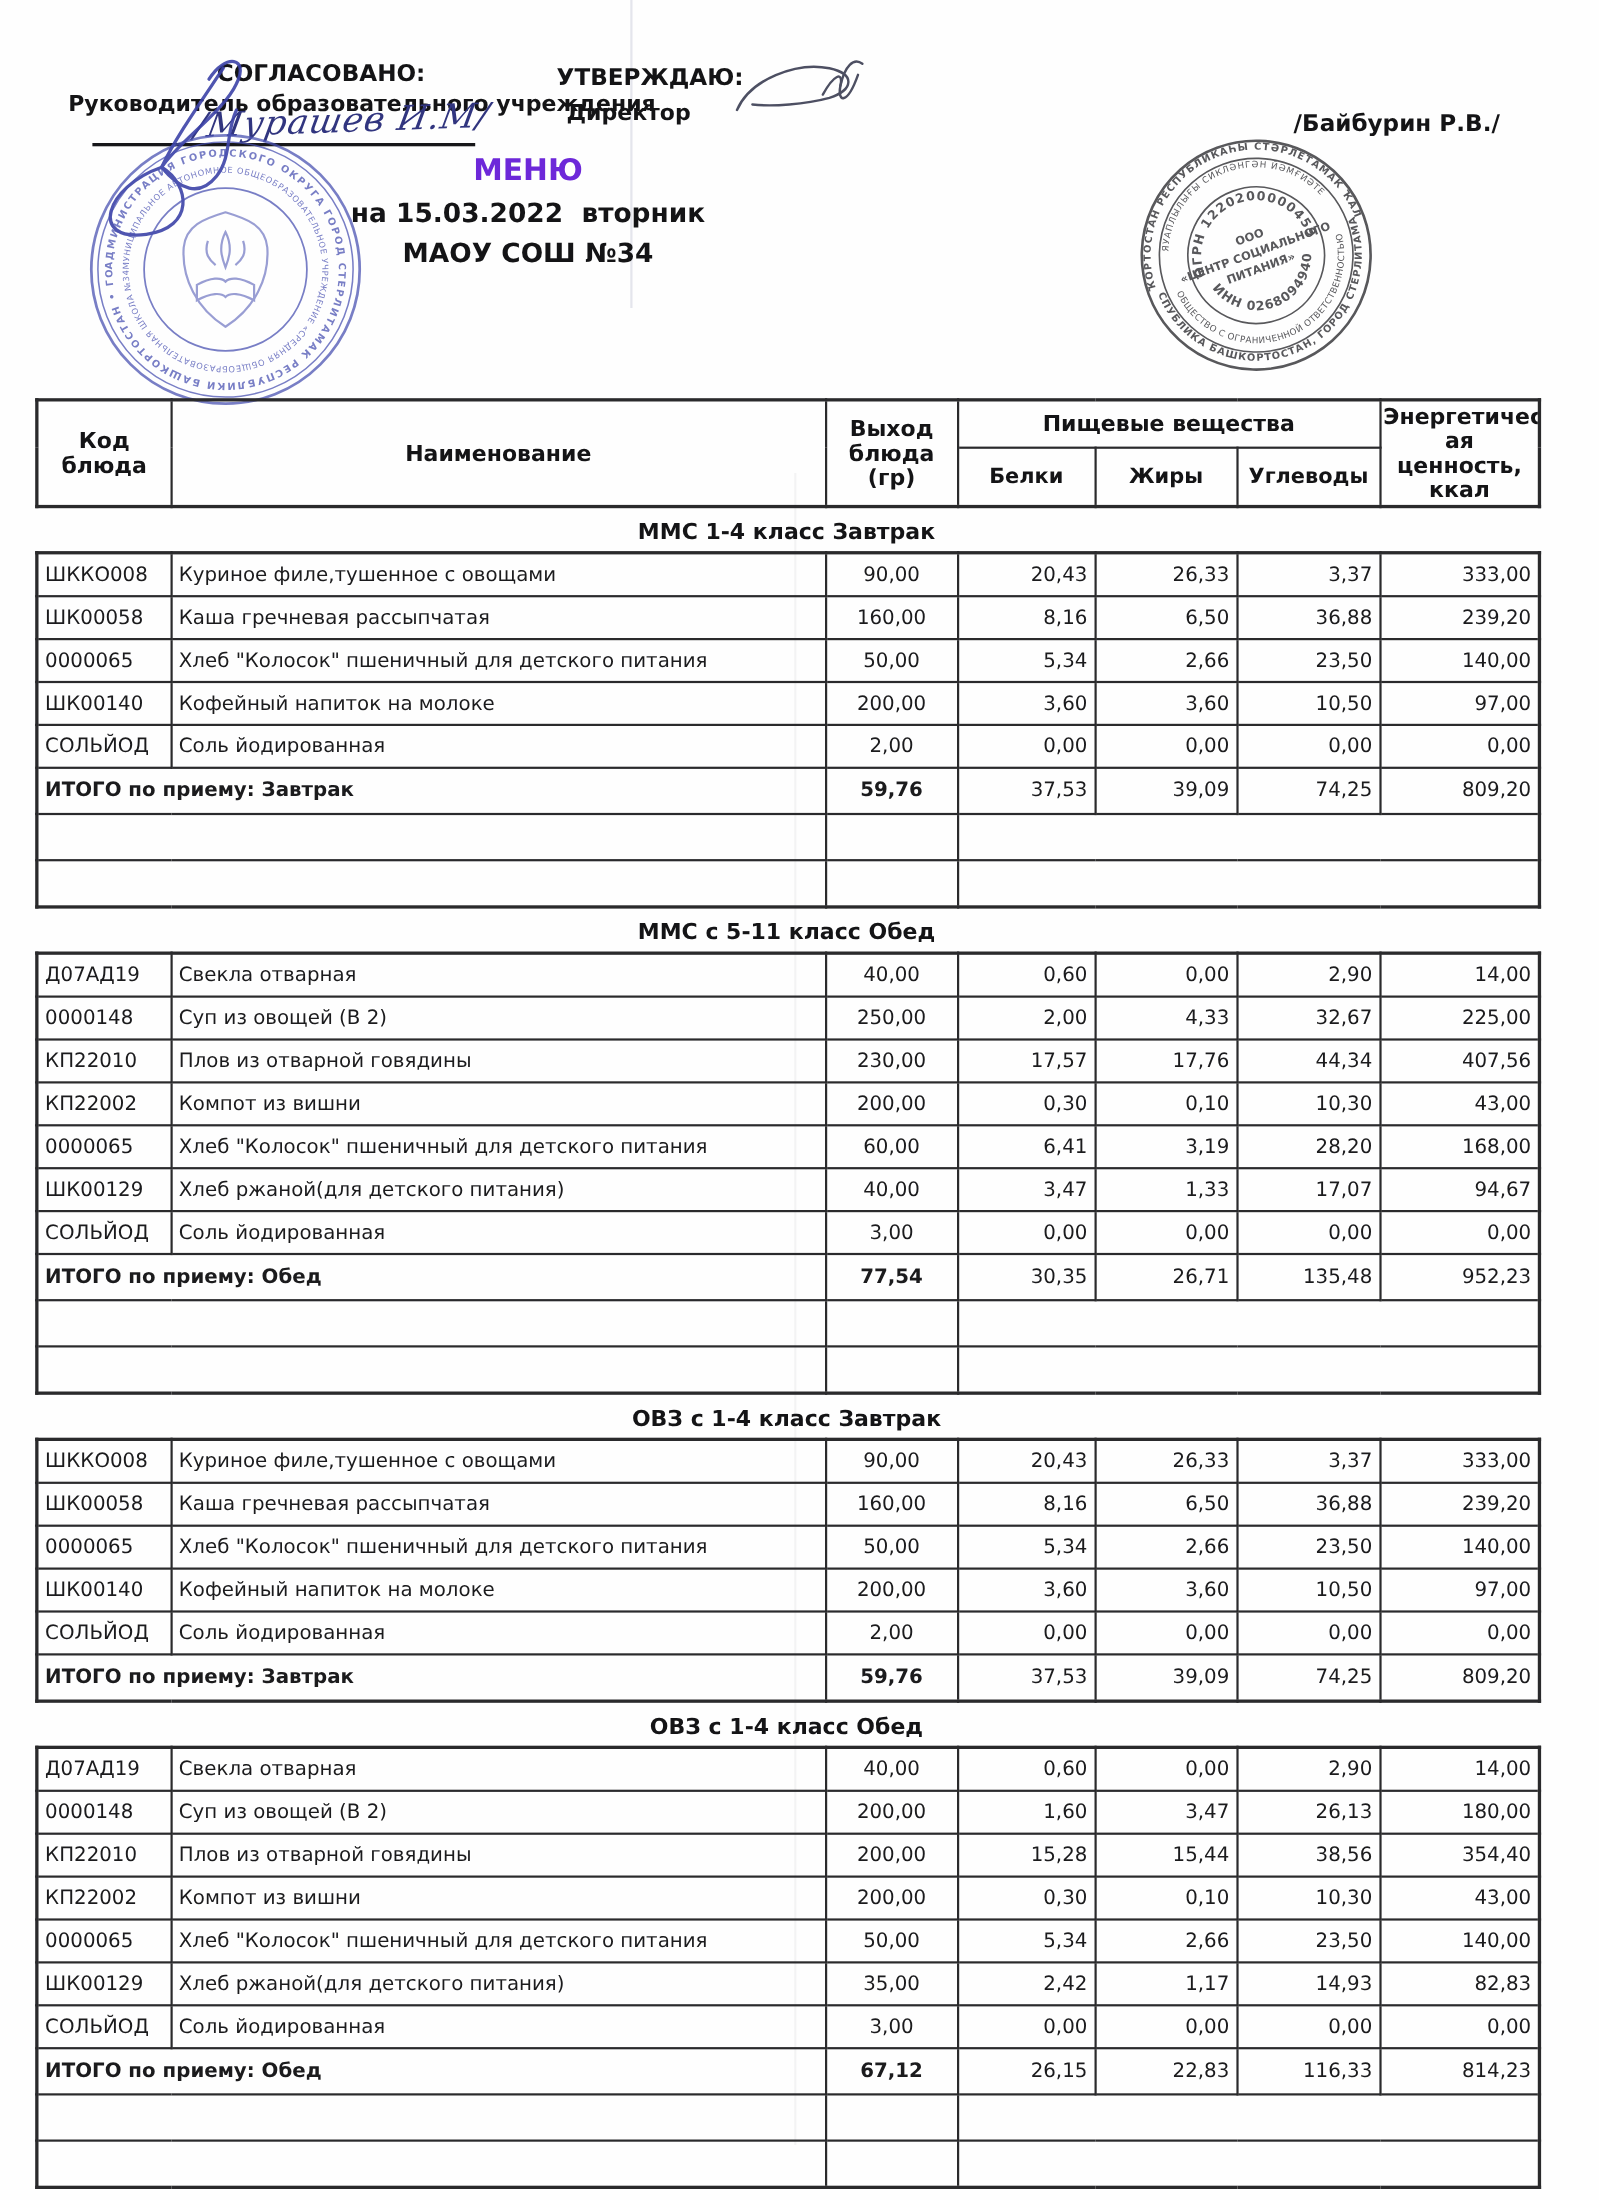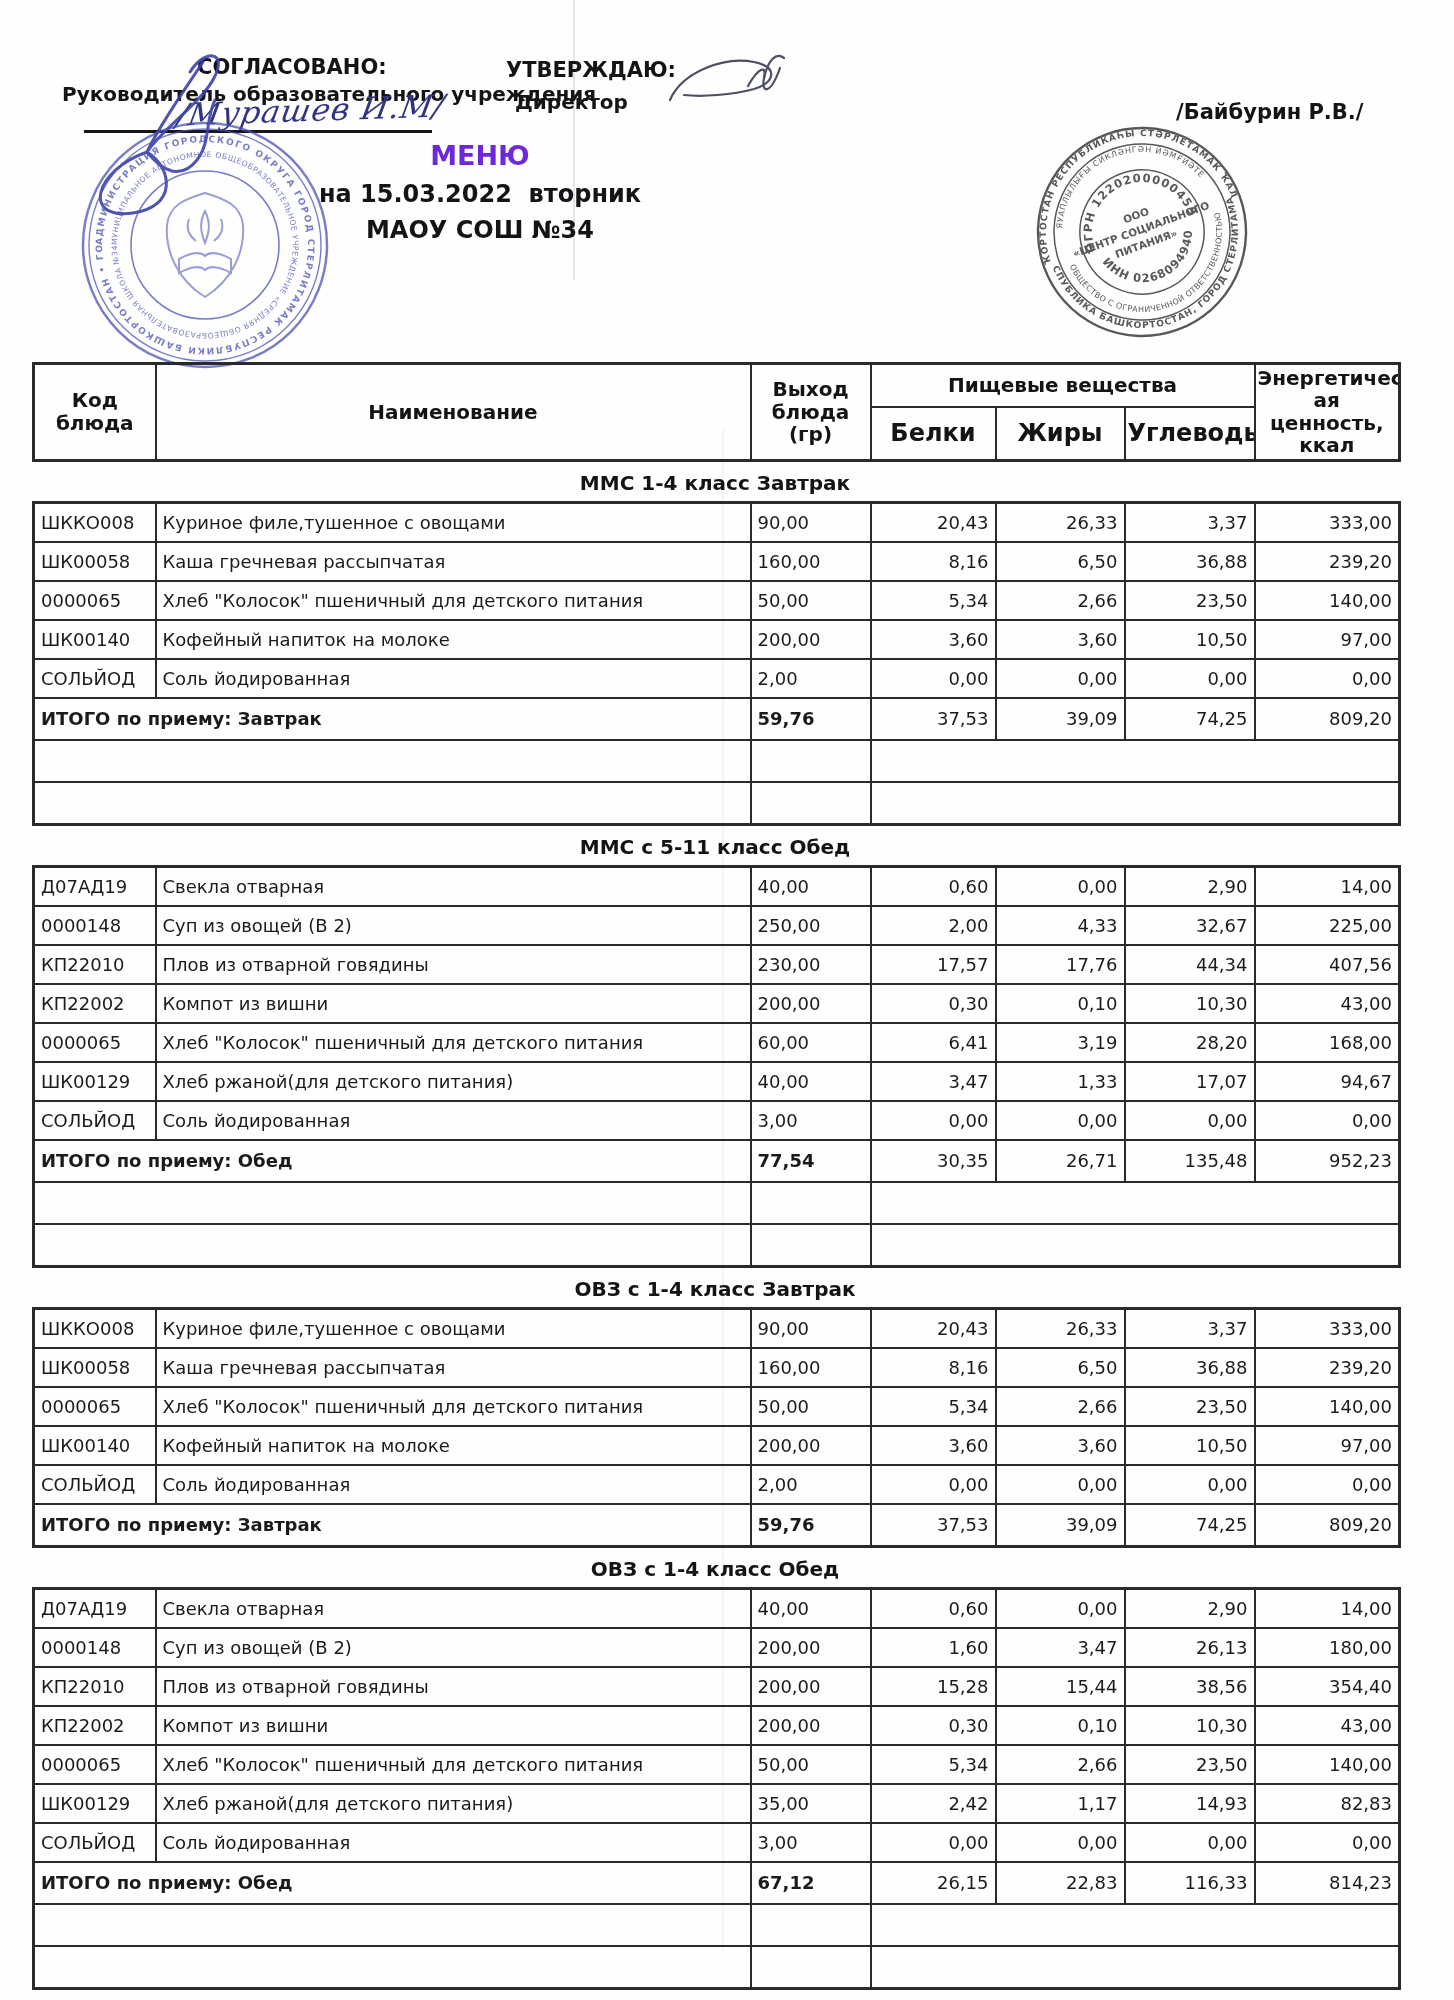--- a/index.html
+++ b/index.html
@@ -22,26 +22,26 @@
   
   .fold-a{left:573px;top:0;width:2px;height:280px;background:rgba(150,155,185,.25);}
   .fold-b{left:722px;top:430px;width:2px;height:1520px;background:rgba(185,185,195,.16);}
   
   .tables{left:32px;top:362px;width:1366px;}
   table.menu,table.menu-head{border-collapse:collapse;table-layout:fixed;width:1366px;}
   table.menu,table.menu-head{border:3px solid #2a2a2c;}
   table.menu td,table.menu-head th{border:2px solid #2a2a2c;overflow:hidden;}
   table.menu-head th{font-weight:bold;font-size:20px;color:#141416;text-align:center;vertical-align:middle;white-space:pre-line;line-height:1.12;padding:2px 2px;}
   th.th-group{height:30px;}
-  tr.head-sub th{height:38px;font-size:24px;}
+  tr.head-sub th{height:38px;font-size:19px;}
   th.th-energy{font-size:15px;line-height:1.25;}
   table.menu td{height:35px;font-size:18px;padding:1px 6px;white-space:nowrap;vertical-align:middle;color:#1b1b1d;}
   td.c-code{font-size:17px;padding-left:4px;padding-right:2px;}
   td.c-name{padding-left:7px;}
-  td.c-out{text-align:left;}
+  td.c-out{text-align:center;}
   td.c-num{text-align:right;padding-right:10px;}
   tr.row-total td{height:38px;}
   td.c-total-label{font-weight:bold;font-size:19px;padding-left:6px;}
   td.c-total-out{font-weight:bold;}
   tr.row-empty td{height:38px;}
   .section-title{width:1366px;text-align:center;font-weight:bold;font-size:20px;color:#141416;margin:9px 0 6px 0;}
   
   .stamp{pointer-events:none;}
   .stamp-school{left:70px;top:110px;opacity:.74;}
   .stamp-company{left:1032px;top:122px;opacity:.86;}

